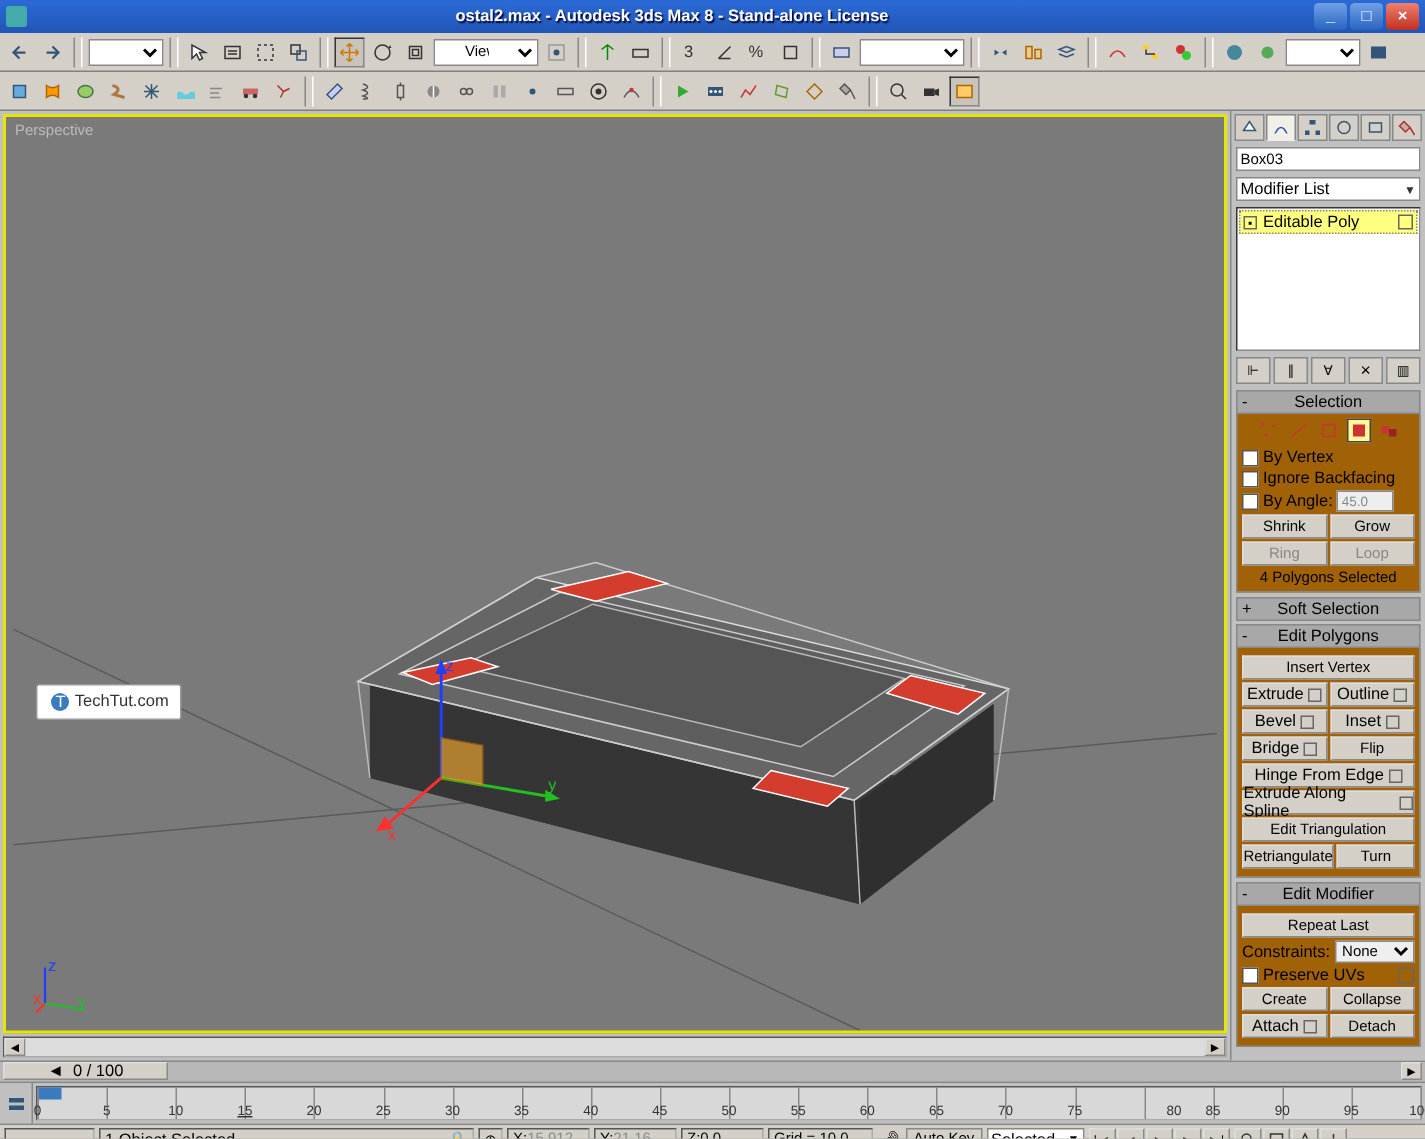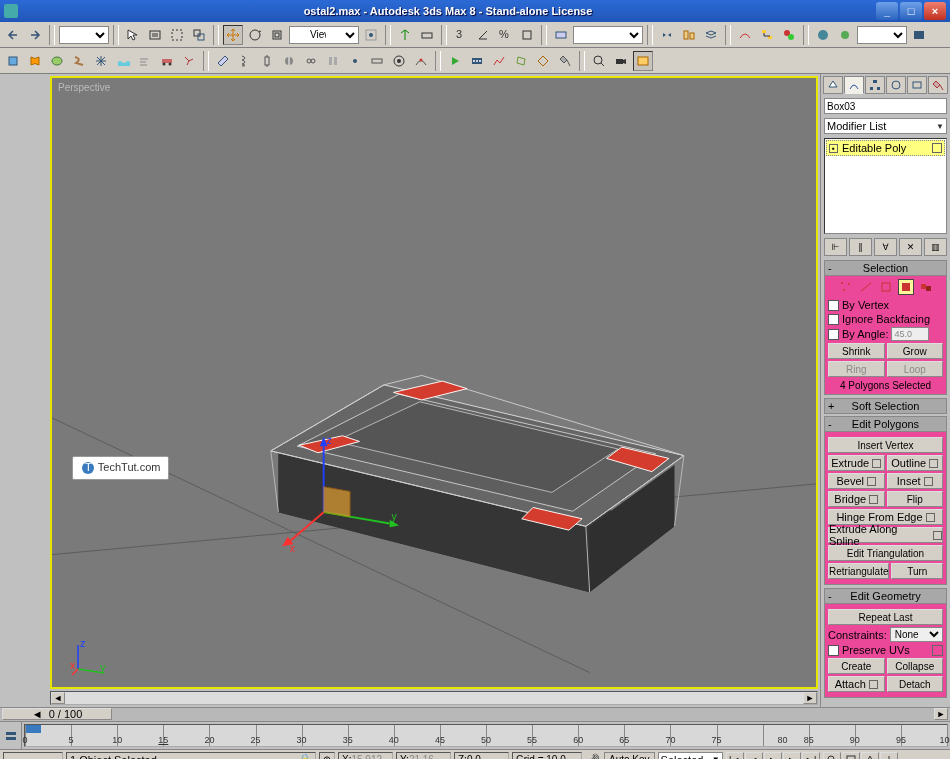--- a/index.html
+++ b/index.html
@@ -18,21 +18,21 @@
 .toolbar { height: 26px; background: #d4d0c8; border-bottom: 1px solid #808080; display: flex; align-items: center; padding: 0 3px; gap: 2px; }
 .tbtn { width: 20px; height: 20px; border: 1px solid #d4d0c8; display: flex; align-items: center; justify-content: center; background: #d4d0c8; }
 .tbtn.active { border: 1px inset #888; background: #c8c4bc; }
 .tbtn svg { width: 14px; height: 14px; }
 .tsep { width: 6px; height: 20px; border-left: 1px solid #888; border-right: 1px solid #fff; margin: 0 2px; }
 .tdrop { height: 18px; border: 1px solid #888; background: #fff; font-size: 10px; padding: 0 16px; }
 .tdrop.sm { width: 50px; }
 .tdrop.md { width: 70px; }
 
 
-.main { display: flex; height: 633px; padding-left: 48px; }
+.main { display: flex; height: 633px; }
 .viewport-wrap { flex: 1; display: flex; flex-direction: column; }
 .viewport { flex: 1; background: #7a7a7a; border: 2px solid #e6e600; position: relative; margin: 2px; overflow: hidden; }
 .viewport-label { position: absolute; top: 4px; left: 6px; color: #bbb; font-size: 10px; }
 .model { position: absolute; top: 0; left: 0; width: 100%; height: 100%; }
 .tutlogo { position: absolute; left: 20px; top: 378px; background: #fff; border: 1px solid #999; padding: 4px 8px; font-size: 11px; color: #333; border-radius: 2px; }
 .axis-gizmo { position: absolute; left: 18px; bottom: 10px; }
 
 
 .rightpanel { width: 130px; background: #c0c0c0; border-left: 1px solid #888; display: flex; flex-direction: column; overflow: hidden; }
 .rp-tabs { height: 22px; display: flex; background: #c0c0c0; padding: 2px; gap: 1px; }
@@ -49,21 +49,21 @@
 .mod-item { background: #ffff80; border: 1px dotted #888; margin: 1px; padding: 1px 2px; display: flex; align-items: center; gap: 4px; font-size: 10px; }
 .mod-item .plus { width: 9px; height: 9px; border: 1px solid #666; display: flex; align-items: center; justify-content: center; font-size: 8px; }
 .mod-item .eye { width: 10px; height: 10px; border: 1px solid #666; margin-left: auto; }
 
 .mod-tools { display: flex; gap: 2px; margin: 2px 3px; height: 18px; }
 .mod-tools .mt { flex: 1; border: 1px solid #888; background: #d4d0c8; display: flex; align-items: center; justify-content: center; font-size: 9px; }
 
 .rp-scroll { flex: 1; overflow-y: auto; overflow-x: hidden; }
 .rollout-head { height: 16px; background: #a8a8a8; border: 1px solid #888; margin: 2px 3px 0 3px; display: flex; align-items: center; justify-content: center; font-size: 10px; position: relative; }
 .rollout-head .pm { position: absolute; left: 3px; }
-.rollout-body { margin: 0 3px 3px 3px; border: 1px solid #888; border-top: none; background: #ec4899; padding: 3px; }
+.rollout-body { margin: 0 3px 3px 3px; border: 1px solid #888; border-top: none; background: #a16207; padding: 3px; }
 
 .sel-icons { display: flex; gap: 4px; justify-content: center; margin-bottom: 4px; }
 .sel-icon { width: 16px; height: 16px; display: flex; align-items: center; justify-content: center; border: 1px solid transparent; }
 .sel-icon.active { border: 1px solid #444; background: #fff89a; }
 .sel-icon svg { width: 14px; height: 14px; }
 
 .cb-row { display: flex; align-items: center; gap: 3px; font-size: 10px; margin: 2px 0; }
 .cb { width: 11px; height: 11px; border: 1px solid #555; background: #fff; }
 .spin { width: 38px; height: 14px; border: 1px solid #888; background: #eee; font-size: 9px; padding: 0 2px; display: flex; align-items: center; color: #888; }
 
@@ -675,21 +675,21 @@
             <div class="rbtn">Edit Triangulation</div>
           </div>
         <div class="btn-row">
           <div class="rbtn">Retriangulate</div>
           <div class="rbtn">Turn</div>
         </div>
       </div>
 
       <div class="rollout-head">
           <span class="pm">-</span>
-          <span>Edit Geometry</span>
+          <span>Edit Modifier</span>
         </div>
       <div class="rollout-body">
         <div class="btn-row">
             <div class="rbtn">Repeat Last</div>
           </div>
         <div class="constraints-row">
           <span>Constraints:</span>
           <select><option>None</option></select>
         </div>
         <div class="cb-row">

